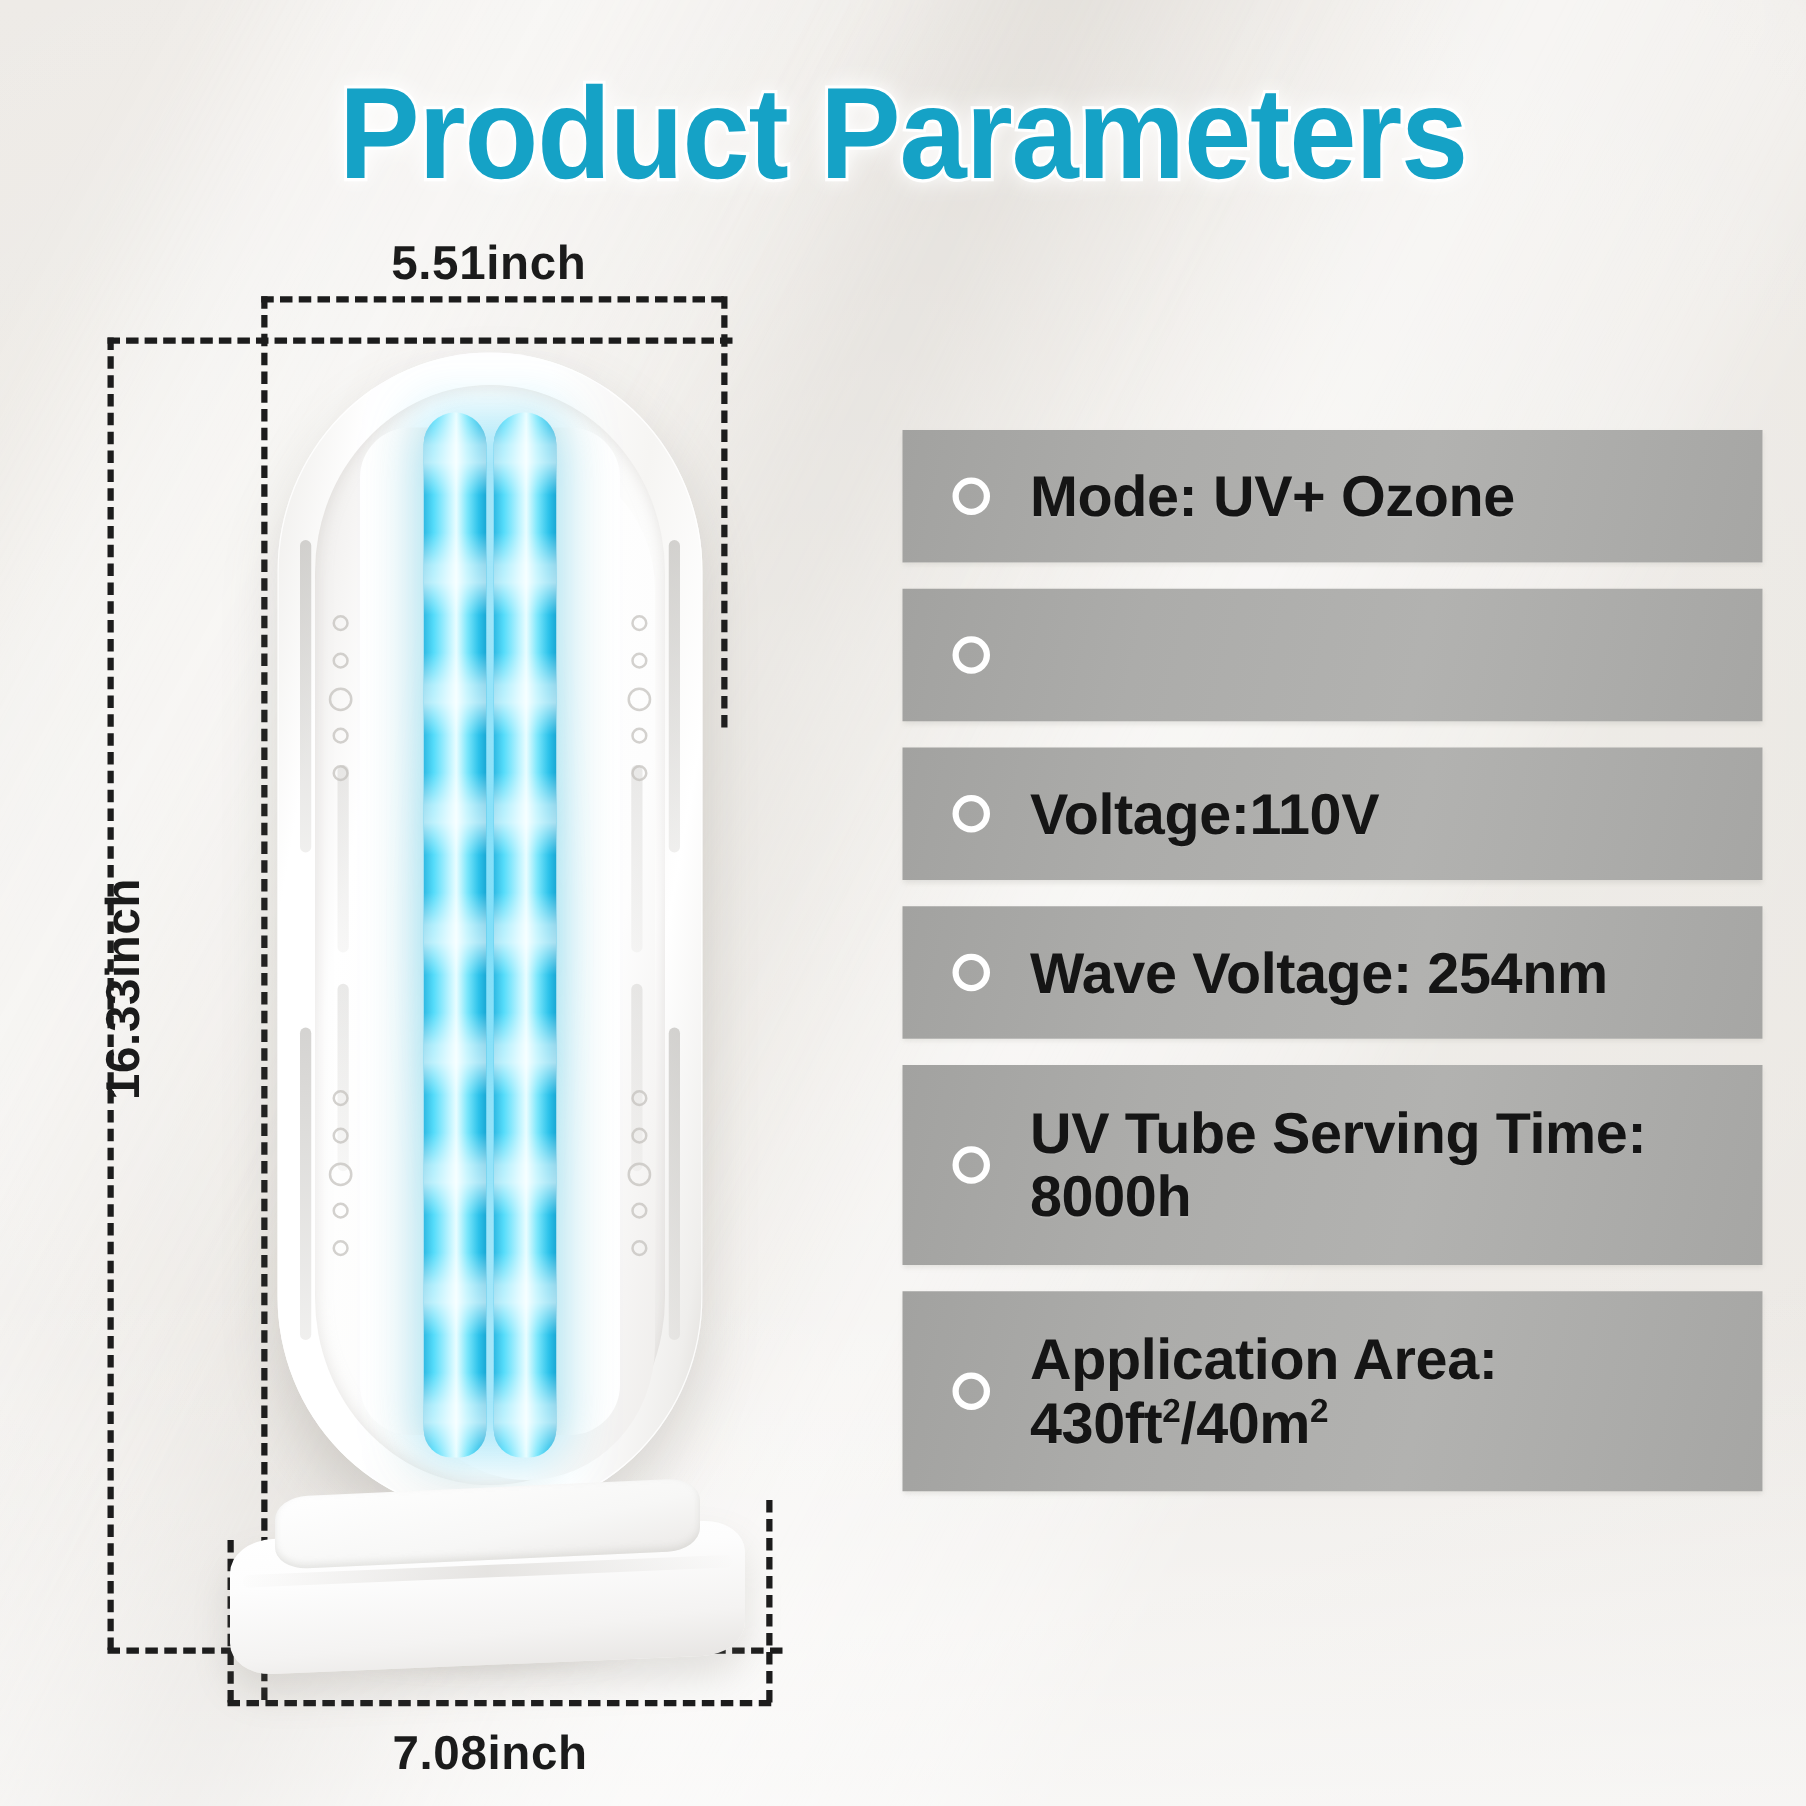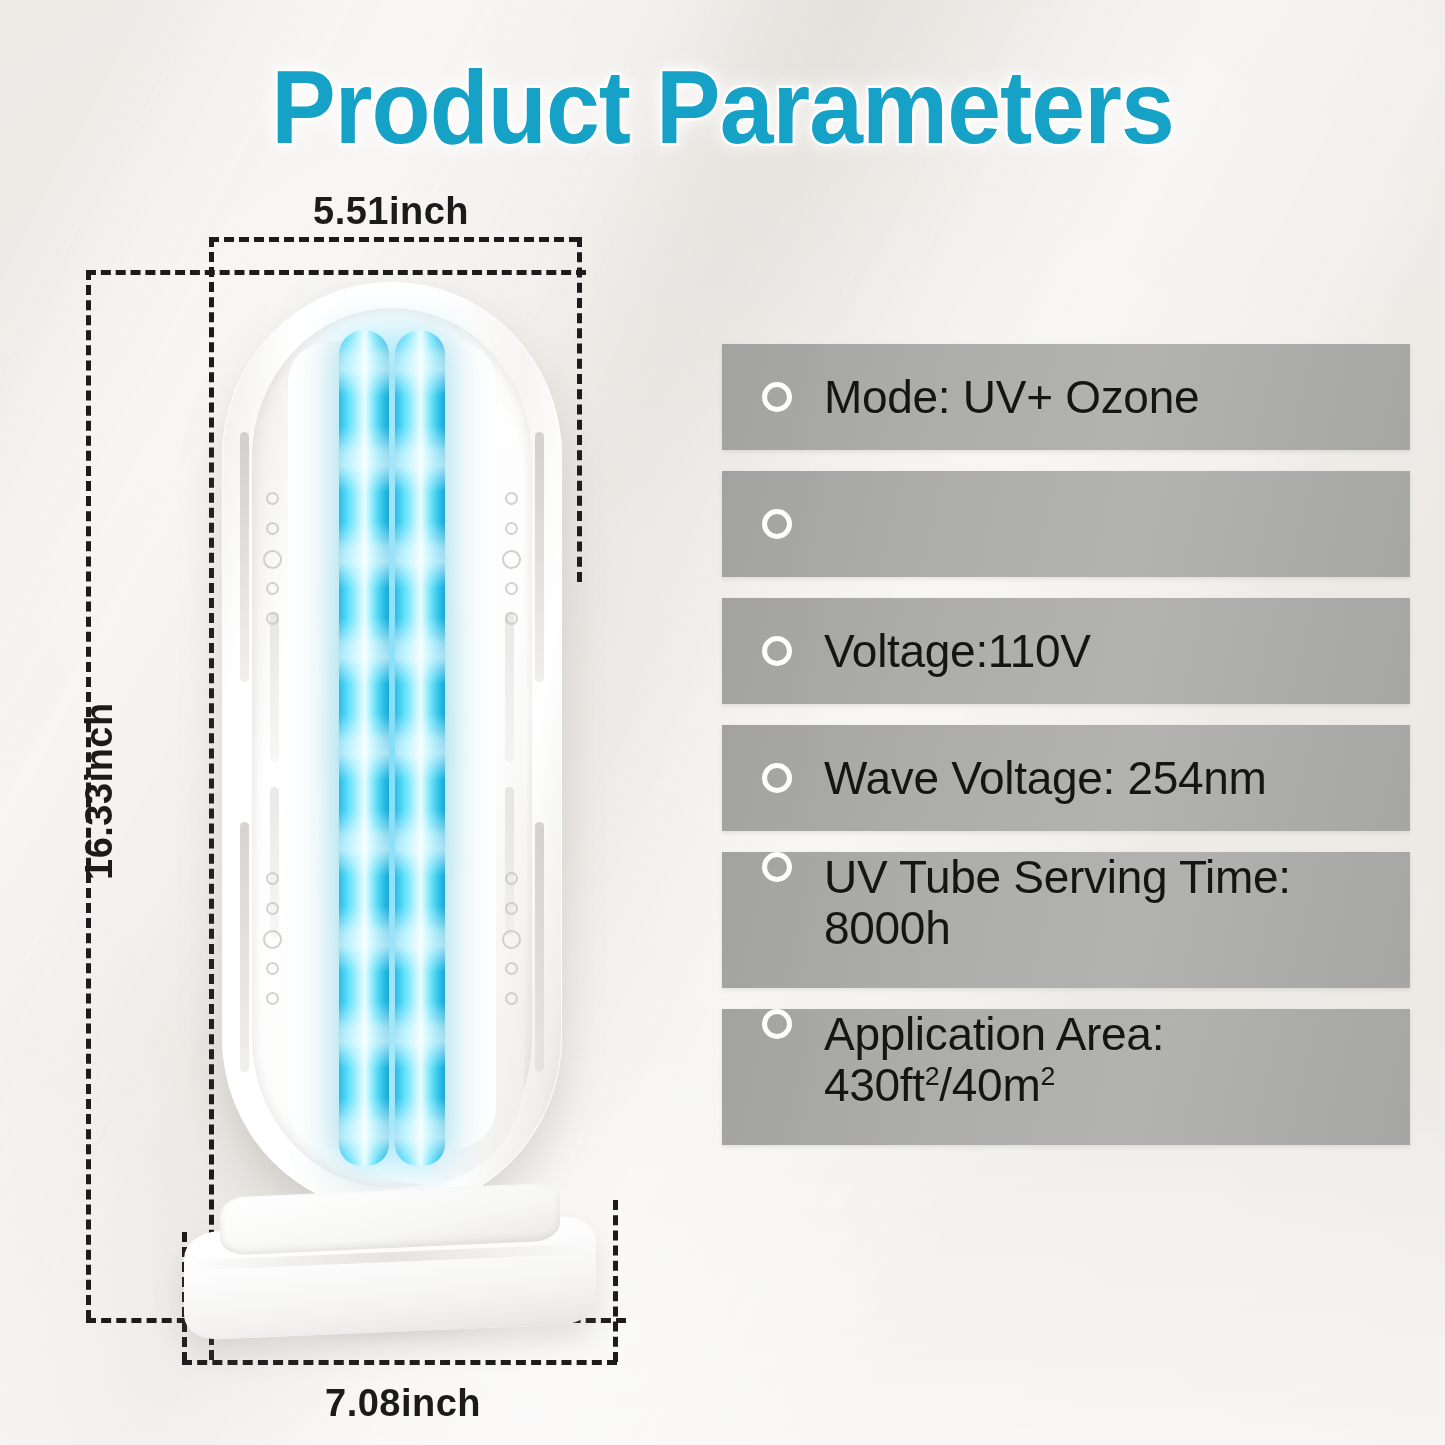--- a/index.html
+++ b/index.html
@@ -308,34 +308,34 @@
     position: relative;
     display: flex;
     align-items: center;
     background: linear-gradient(103deg, #a2a2a0 0%, #acacaa 28%, #b2b2b0 60%, #a6a6a4 100%);
     box-sizing: border-box;
     padding: 0 22px 0 40px;
     margin-bottom: 21px;
     box-shadow: 0 2px 4px rgba(140,136,130,.18);
   }
   .param-row.one-line { height: 106px; }
-  .param-row.two-line { height: 136px; align-items: flex-start; }
+  .param-row.two-line { height: 160px; align-items: center; }
 
   .bullet {
     flex: 0 0 auto;
     width: 30px;
     height: 30px;
     border-radius: 50%;
     border: 5px solid #ffffff;
     box-sizing: border-box;
     margin-right: 32px;
   }
   .param-text {
     font-size: 46px;
-    font-weight: 400;
+    font-weight: 700;
     color: #151515;
     line-height: 1.10;
     letter-spacing: -0.3px;
     text-shadow: 0 1px 0 rgba(255,255,255,.10);
   }
   .param-text .l2 { display: block; }
   .param-text sup {
     font-size: 0.58em;
     vertical-align: super;
     line-height: 0;
@@ -361,21 +361,21 @@
   <div class="dash-v" style="left:577px; top:237px; height:345px;"></div>
 
   <div class="dim-label vert" style="left:78px; top:880px;">16.33inch</div>
   <div class="dash-v" style="left:86px; top:270px; height:1050px;"></div>
   <div class="dash-h" style="left:86px; top:270px; width:500px;"></div>
   <div class="dash-h" style="left:86px; top:1318px; width:540px;"></div>
 
   <div class="dash-v" style="left:182px; top:1232px; height:130px;"></div>
   <div class="dash-v" style="left:613px; top:1200px; height:162px;"></div>
   <div class="dash-h" style="left:182px; top:1360px; width:435px;"></div>
-  <div class="dim-label" style="left:325px; top:1382px;">7.08inch</div>
+  <div class="dim-label" style="left:314px; top:1382px;">7.08inch</div>
 
   <div class="product">
     <div class="lamp-halo"></div>
 
     <div class="lamp-body">
       <div class="lamp-inner-ring">
         <div class="lamp-cavity"></div>
       </div>
 
       <div class="pillar l"></div>

